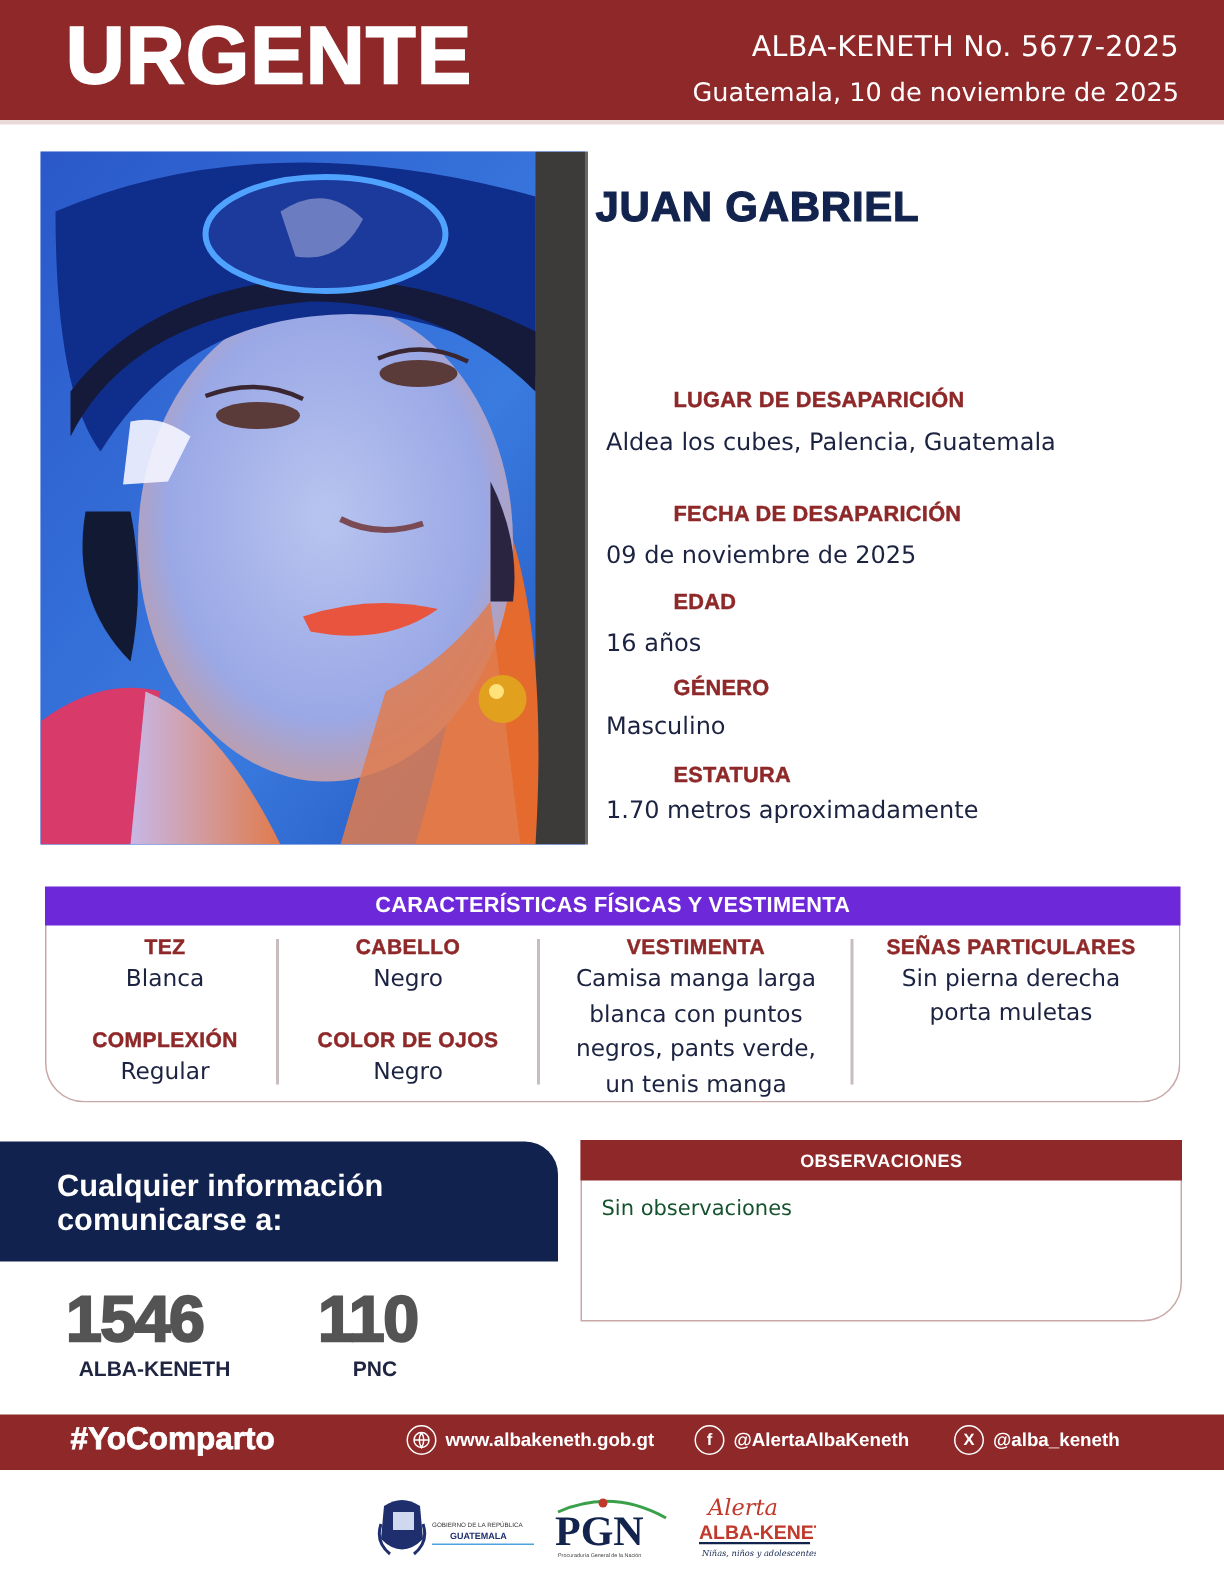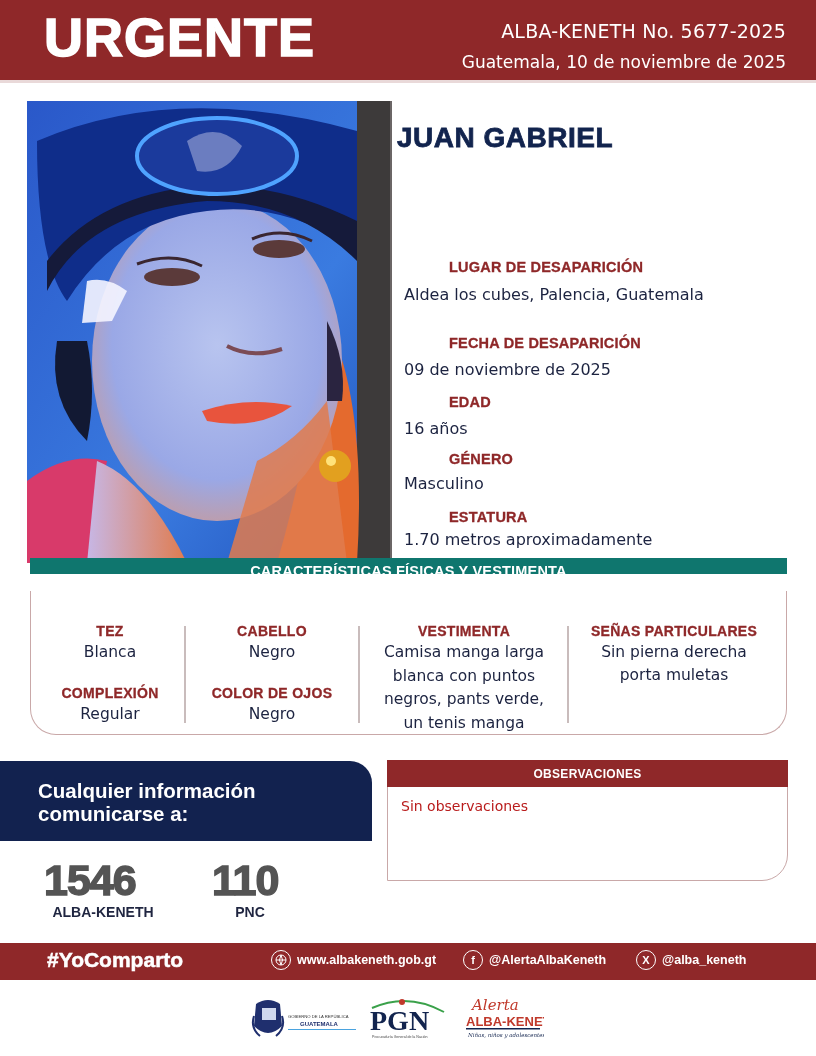--- a/index.html
+++ b/index.html
@@ -19,36 +19,36 @@
   .photo-edge { position: absolute; left: 390px; top: 101px; width: 2px; height: 462px; background: #6b6666; }
 
   
   .name { position: absolute; left: 397px; top: 115px; font-family: "Liberation Sans", sans-serif; font-weight: 900; font-size: 28px; line-height: 45px; color: #12244e; letter-spacing: 0.5px; -webkit-text-stroke: 0.8px #12244e; }
 
   .field-label { position: absolute; left: 405px; font-family: "Liberation Sans", sans-serif; font-weight: 900; font-size: 14.5px; color: #8f2829; letter-spacing: 0.2px; margin-left: 44px; -webkit-text-stroke: 0.3px #8f2829; }
   .field-value { position: absolute; left: 404px; font-family: "DejaVu Sans", sans-serif; font-size: 16px; color: #1c2340; }
 
   
   .char-box { position: absolute; left: 30px; top: 591px; width: 757px; height: 144px; border: 1px solid #c9a8a8; border-top: none; border-radius: 0 0 26px 26px; }
-  .char-head { position: absolute; left: 30px; top: 558px; width: 757px; height: 16px; background: #0f766e; color: #ffffff; font-family: "Liberation Sans", sans-serif; font-weight: bold; font-size: 14.5px; text-align: center; line-height: 27px; letter-spacing: 0.2px; }
+  .char-head { position: absolute; left: 30px; top: 591px; width: 757px; height: 26px; background: #6d28d9; color: #ffffff; font-family: "Liberation Sans", sans-serif; font-weight: bold; font-size: 14.5px; text-align: center; line-height: 27px; letter-spacing: 0.2px; }
   .col { position: absolute; top: 622px; text-align: center; }
   .col .lbl { font-family: "Liberation Sans", sans-serif; font-weight: 700; font-size: 14px; color: #8f2829; letter-spacing: 0.3px; -webkit-text-stroke: 0.3px #8f2829; height: 19px; line-height: 19px; }
   .col .val { font-family: "DejaVu Sans", sans-serif; font-size: 15.5px; color: #1c2340; line-height: 23px; }
   .divider { position: absolute; top: 626px; width: 2px; height: 97px; background: #c9bcbc; }
 
   
   .contact { position: absolute; left: 0; top: 761px; width: 372px; height: 80px; background: #12224f; border-radius: 0 22px 0 0; }
   .contact-text { position: absolute; left: 38px; top: 779px; font-family: "Liberation Sans", sans-serif; font-weight: bold; font-size: 20.5px; line-height: 23px; color: #ffffff; }
   .num { position: absolute; font-family: "Liberation Sans", sans-serif; font-weight: 900; font-size: 43px; color: #545454; -webkit-text-stroke: 1.5px #545454; letter-spacing: -1px; }
   .num-lbl { position: absolute; font-family: "Liberation Sans", sans-serif; font-weight: bold; font-size: 14px; color: #1f2540; text-align: center; }
 
   
   .obs-box { position: absolute; left: 387px; top: 760px; width: 401px; height: 121px; border: 1px solid #c9a8a8; border-radius: 0 0 26px 0; }
   .obs-head { position: absolute; left: 387px; top: 760px; width: 401px; height: 27px; background: #8f2829; color: #ffffff; font-family: "Liberation Sans", sans-serif; font-weight: 900; font-size: 12px; text-align: center; line-height: 28px; letter-spacing: 0.3px; }
-  .obs-text { position: absolute; left: 401px; top: 798px; font-family: "DejaVu Sans", sans-serif; font-size: 14px; color: #b91c1c; }
+  .obs-text { position: absolute; left: 401px; top: 798px; font-family: "DejaVu Sans", sans-serif; font-size: 14px; color: #14532d; }
 
   
   .footer-bar { position: absolute; left: 0; top: 943px; width: 816px; height: 37px; background: #8f2829; }
   .hashtag { position: absolute; left: 47px; top: 948px; font-family: "Liberation Sans", sans-serif; font-weight: 900; font-size: 21px; color: #ffffff; -webkit-text-stroke: 0.5px #ffffff; }
   .social { position: absolute; top: 950px; display: flex; align-items: center; gap: 6px; color: #ffffff; font-family: "Liberation Sans", sans-serif; font-weight: bold; font-size: 12.5px; }
   .social .ico { width: 20px; height: 20px; border: 1.5px solid #ffffff; border-radius: 50%; display: inline-flex; align-items: center; justify-content: center; font-size: 11px; font-weight: bold; }
 
   
   .logos { position: absolute; left: 250px; top: 994px; width: 300px; height: 50px; }
   .logo-gt { position: absolute; left: 0; top: 2px; width: 110px; height: 46px; }

